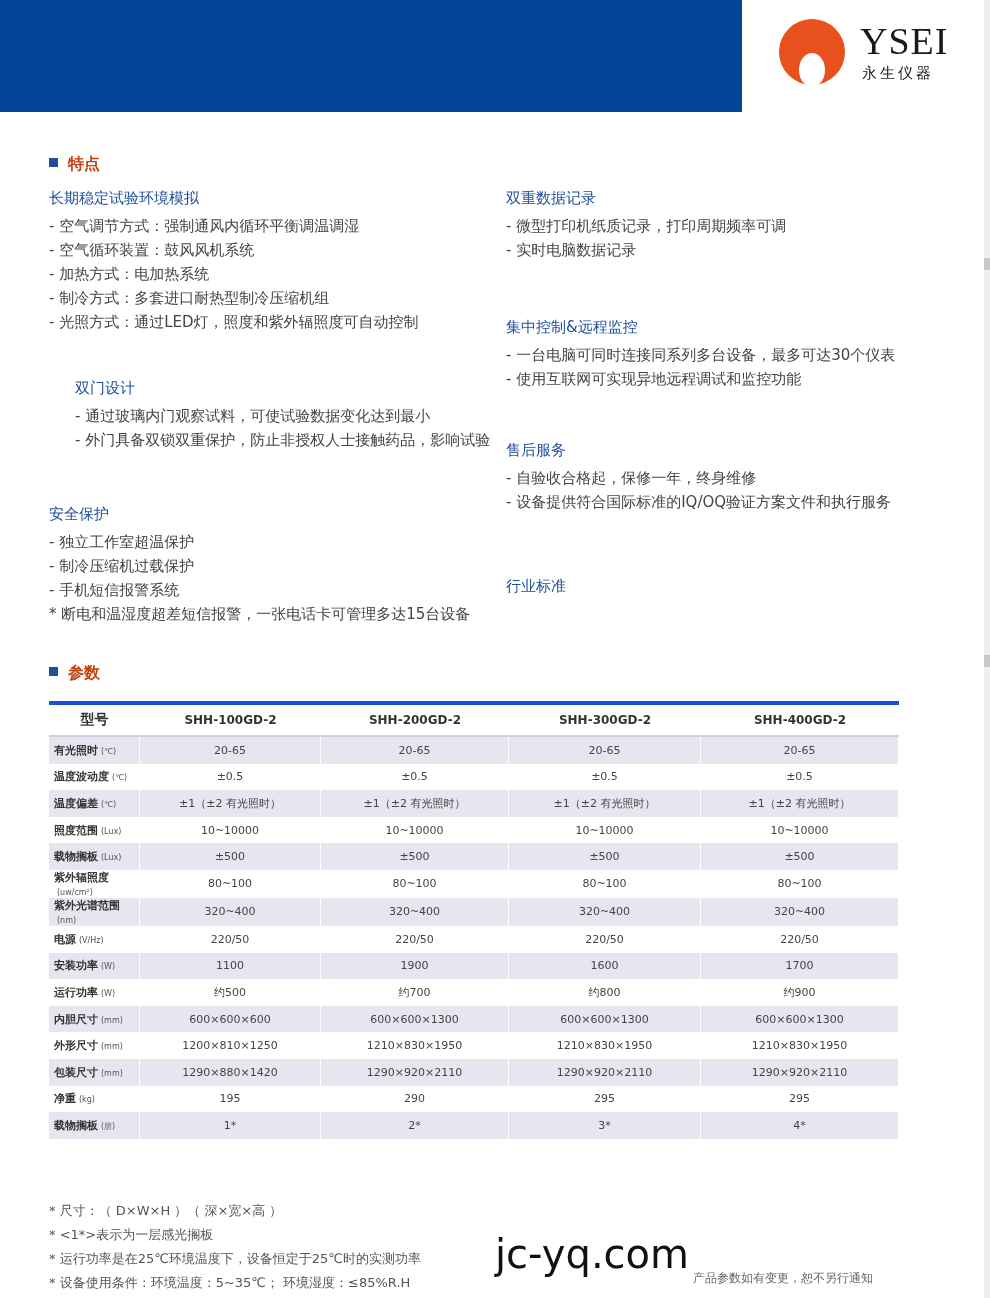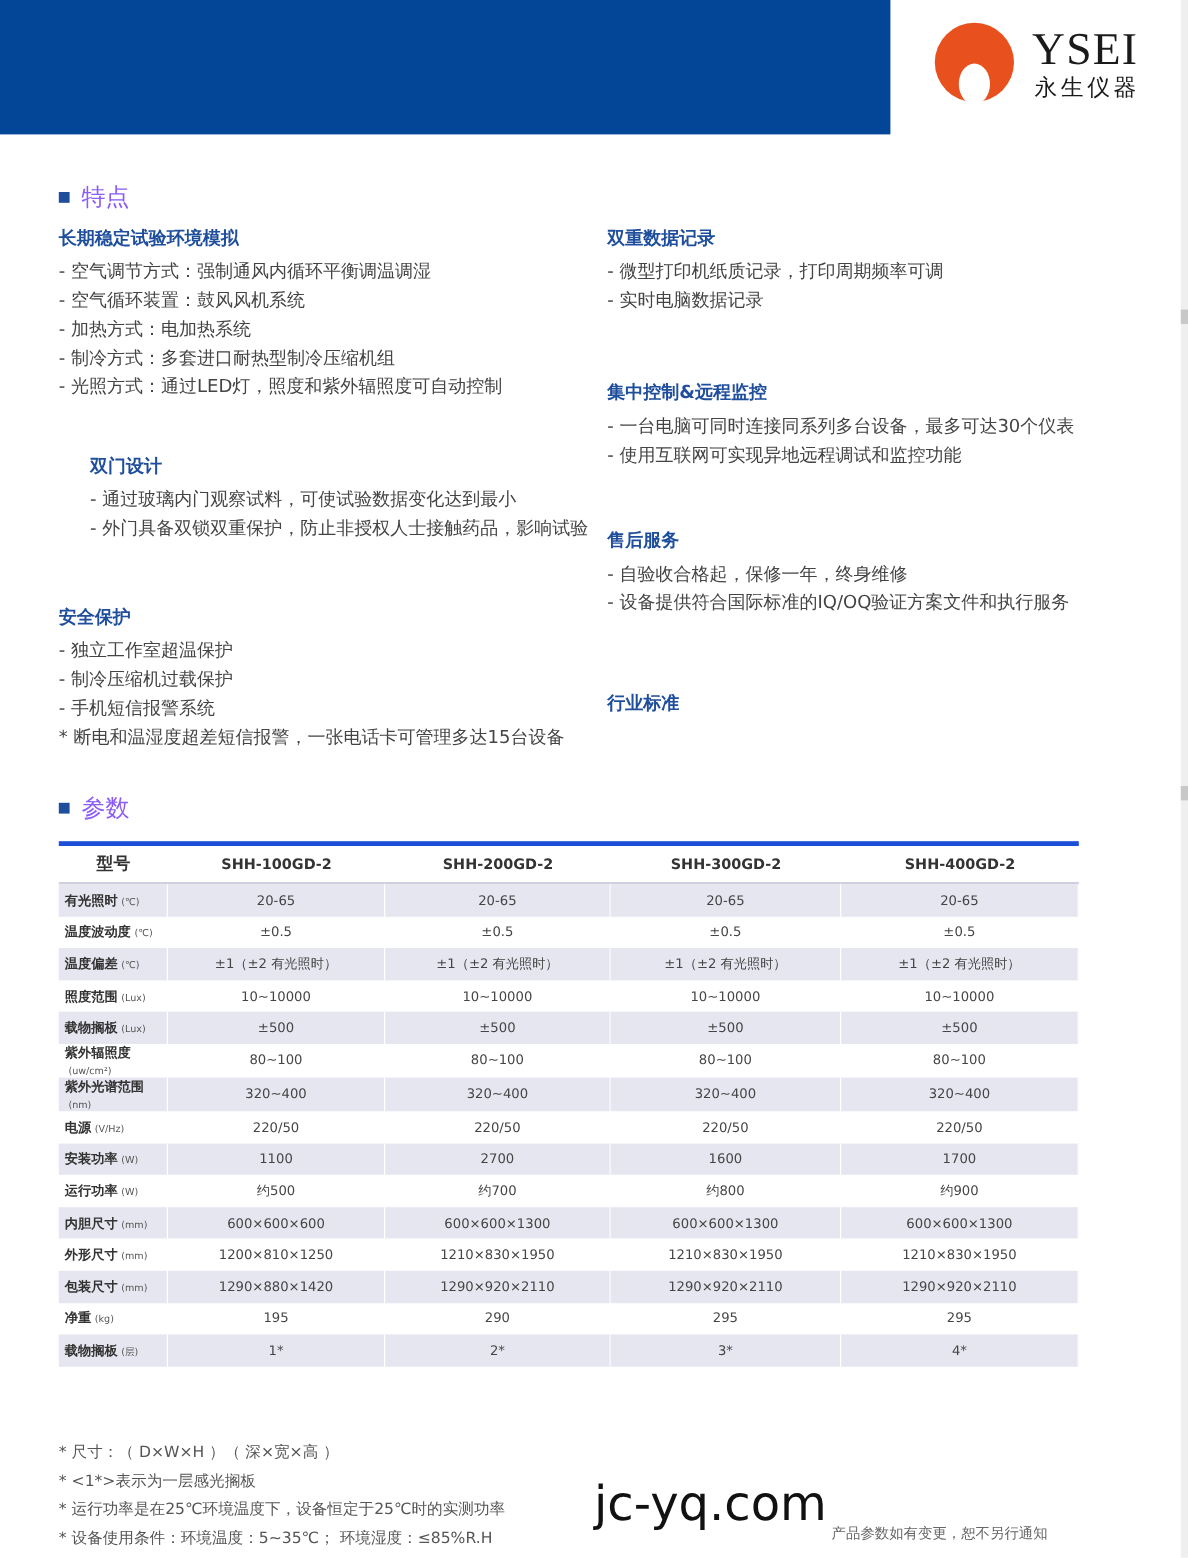--- a/index.html
+++ b/index.html
@@ -16,38 +16,38 @@
     .logo { position: absolute; left: 778px; top: 18px; width: 180px; height: 70px; }
     .logo-mark { position: absolute; left: 0; top: 0; width: 68px; height: 68px; }
     .logo-en {
       position: absolute; left: 82px; top: 4px;
       font-family: "Liberation Serif", "DejaVu Serif", serif;
       font-size: 38px; line-height: 38px; color: #1a1a1a; letter-spacing: 1px;
     }
     .logo-cn {
       position: absolute; left: 84px; top: 44px;
       font-family: "DejaVu Sans", sans-serif;
-      font-size: 19px; line-height: 22px; color: #1a1a1a; letter-spacing: 3px;
+      font-size: 15px; line-height: 22px; color: #1a1a1a; letter-spacing: 3px;
     }
     .right-strip {
       position: absolute; left: 984px; top: 0; width: 6px; height: 1298px; background: #efefef;
     }
     .strip-mark { position: absolute; left: 984px; width: 6px; height: 12px; background: #c8c8c8; }
 
     .section-title {
       position: absolute; left: 49px;
-      font-size: 20px; font-weight: normal; color: #8b5cf6; line-height: 20px;
+      font-size: 16px; font-weight: bold; color: #c2410c; line-height: 20px;
     }
     .section-title .sq {
       display: inline-block; width: 9px; height: 9px; background: #1f4e9c;
       margin-right: 10px; vertical-align: 2px;
     }
     .feature { position: absolute; width: 430px; }
     .feature h3 {
-      margin: 0 0 6px 0; font-size: 15px; font-weight: bold; color: #1f4e9c; line-height: 20px;
+      margin: 0 0 6px 0; font-size: 15px; font-weight: normal; color: #1f4e9c; line-height: 20px;
     }
     .feature .item { font-size: 15px; line-height: 24px; color: #444; white-space: nowrap; }
 
     table.params {
       position: absolute; left: 49px; top: 701px; width: 850px;
       border-collapse: separate; border-spacing: 0;
       border-top: 4px solid #1d4ed8;
       table-layout: fixed;
       font-size: 11px;
     }
@@ -215,21 +215,21 @@
       <tr>
         <td class="label"><span>电源</span><span class="unit">(V/Hz)</span></td>
         <td>220/50</td>
         <td>220/50</td>
         <td>220/50</td>
         <td>220/50</td>
       </tr>
       <tr class="shade">
         <td class="label"><span>安装功率</span><span class="unit">(W)</span></td>
         <td>1100</td>
-        <td>2700</td>
+        <td>1900</td>
         <td>1600</td>
         <td>1700</td>
       </tr>
       <tr>
         <td class="label"><span>运行功率</span><span class="unit">(W)</span></td>
         <td>约500</td>
         <td>约700</td>
         <td>约800</td>
         <td>约900</td>
       </tr>

